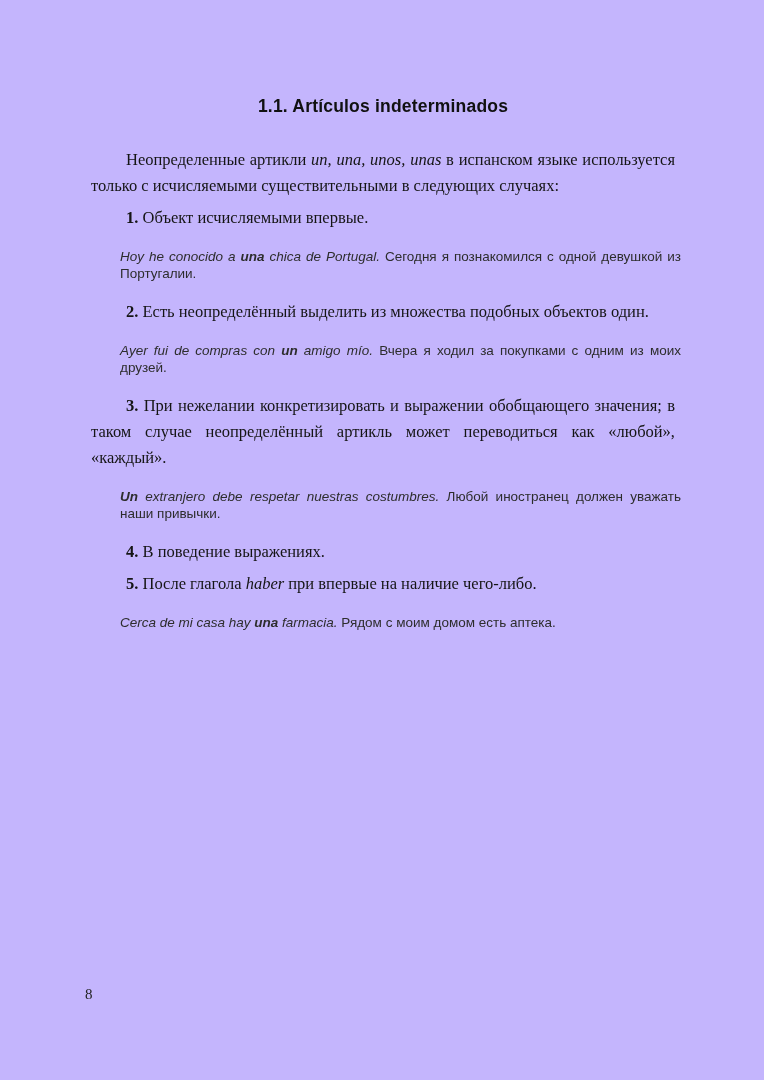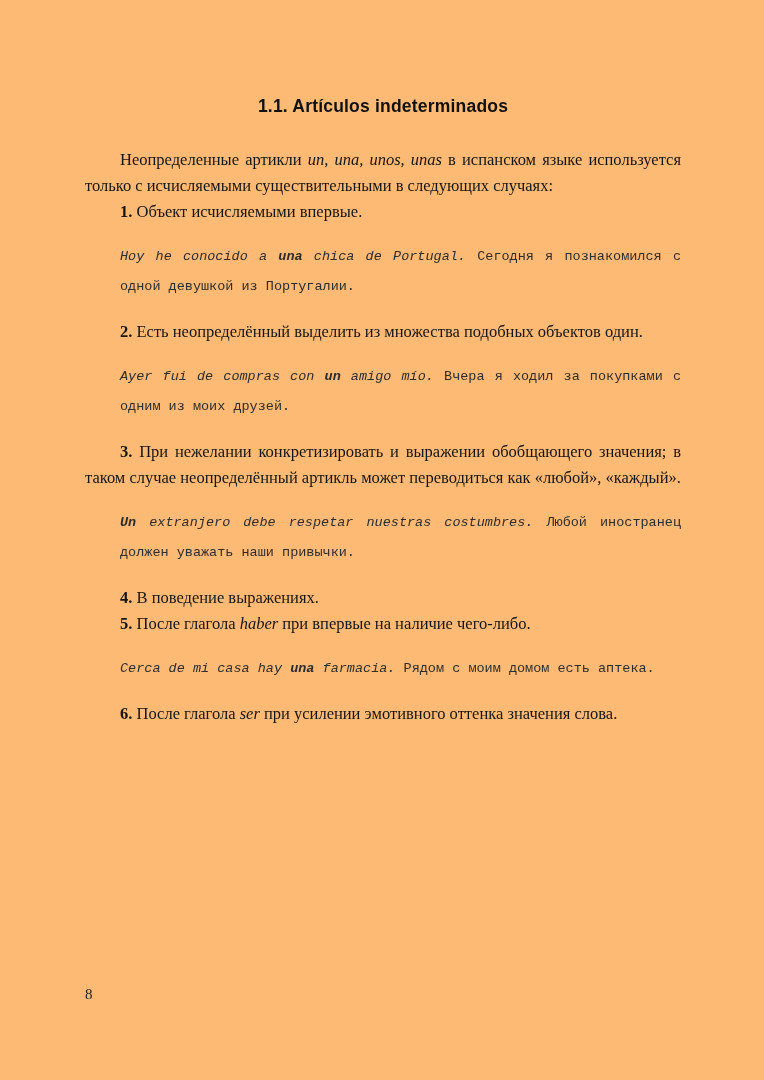--- a/index.html
+++ b/index.html
@@ -1,34 +1,34 @@
 <!DOCTYPE html>
 <html><head>
 <meta charset="utf-8">
 <style>
   * { box-sizing: border-box; }
   html, body { margin: 0; padding: 0; background: #ffffff; }
   .page {
     width: 764px; height: 1080px; margin: 0 auto;
-    background: #fdba74; position: relative; overflow: hidden;
+    background: #c4b5fd; position: relative; overflow: hidden;
   }
   .content { position: absolute; left: 85px; width: 596px; top: 96px; }
   .doc-title {
     font-family: "Liberation Sans", sans-serif; font-weight: 700;
     font-size: 17.5px; color: #111111; text-align: center;
     margin: 0 0 30px 0; letter-spacing: 0.2px;
   }
   p.body {
     font-family: "Liberation Serif", serif; font-size: 16.5px;
     line-height: 26px; color: #151515; text-align: justify;
-    text-indent: 35px; margin: 0;
+    text-indent: 35px; margin: 6px;
   }
   p.example {
-    font-family: Liberation Mono, monospace; font-size: 13.5px;
-    line-height: 30px; color: #2d2d2d; text-align: justify;
+    font-family: Liberation Sans, sans-serif; font-size: 13.5px;
+    line-height: 17px; color: #2d2d2d; text-align: justify;
     margin: 17px 0 17px 35px;
   }
   .bold { font-weight: bold; }
   .italic { font-style: italic; }
   .page-number {
     position: absolute; left: 85px; top: 986px;
     font-family: "Liberation Serif", serif; font-size: 15px; color: #222222;
   }
 </style>
 </head>
@@ -41,17 +41,16 @@
         <p class="body"><span>Неопределенные артикли </span><span class="italic">un, una, unos, unas</span><span> в испанском языке используется только с исчисляемыми существительными в следующих случаях:</span></p>
         <p class="body"><span class="bold">1.</span><span> Объект исчисляемыми впервые.</span></p>
         <p class="example"><span class="italic">Hoy he conocido a </span><span class="bold italic">una</span><span class="italic"> chica de Portugal.</span><span> Сегодня я познакомился с одной девушкой из Португалии.</span></p>
         <p class="body"><span class="bold">2.</span><span> Есть неопределённый выделить из множества подобных объектов один.</span></p>
         <p class="example"><span class="italic">Ayer fui de compras con </span><span class="bold italic">un</span><span class="italic"> amigo mío.</span><span> Вчера я ходил за покупками с одним из моих друзей.</span></p>
         <p class="body"><span class="bold">3.</span><span> При нежелании конкретизировать и выражении обобщающего значения; в таком случае неопределённый артикль может переводиться как «любой», «каждый».</span></p>
         <p class="example"><span class="bold italic">Un</span><span class="italic"> extranjero debe respetar nuestras costumbres.</span><span> Любой иностранец должен уважать наши привычки.</span></p>
         <p class="body"><span class="bold">4.</span><span> В поведение выражениях.</span></p>
         <p class="body"><span class="bold">5.</span><span> После глагола </span><span class="italic">haber</span><span> при впервые на наличие чего-либо.</span></p>
         <p class="example"><span class="italic">Cerca de mi casa hay </span><span class="bold italic">una</span><span class="italic"> farmacia.</span><span> Рядом с моим домом есть аптека.</span></p>
-        <p class="body"><span class="bold">6.</span><span> После глагола </span><span class="italic">ser</span><span> при усилении эмотивного оттенка значения слова.</span></p>
       </div>
   </div>
   <div class="page-number">8</div>
 </div>
 
 </body></html>

